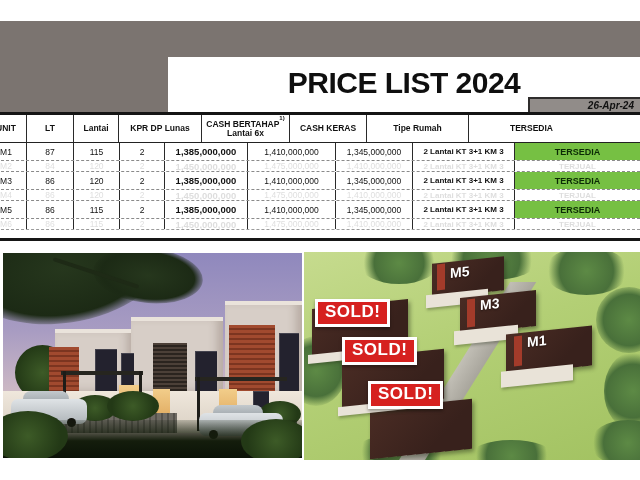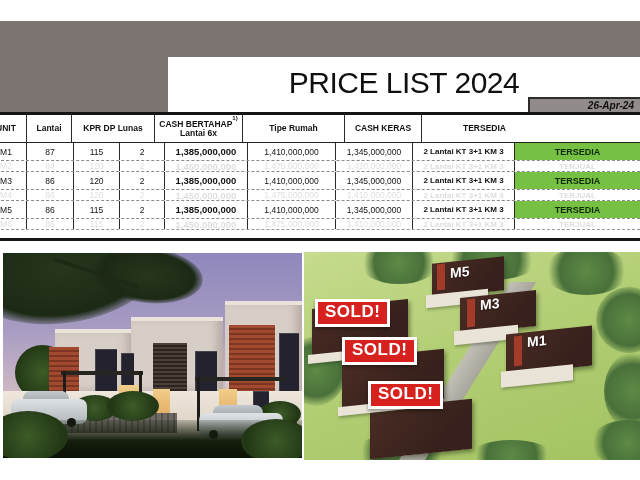--- a/index.html
+++ b/index.html
@@ -4,21 +4,21 @@
 <style>
   html,body{margin:0;padding:0;background:#fff;}
   #stage{position:relative;width:640px;height:480px;overflow:hidden;background:#fff;
          font-family:"Liberation Sans", sans-serif;}
   .abs{position:absolute;}
 
   
   #gray-band{left:0;top:21px;width:640px;height:91px;background:#7b7470;}
   #header-box{left:168px;top:57px;width:472px;height:55px;background:#ffffff;}
   #location-line{right:112px;top:56px;font-size:11px;font-weight:bold;color:#111;letter-spacing:.2px;}
-  #title-line{left:168px;top:66px;width:472px;text-align:center;font-size:30px;font-weight:normal;
+  #title-line{left:168px;top:66px;width:472px;text-align:center;font-size:30px;font-weight:bold;
               color:#0f0f0f;letter-spacing:-.5px;}
   #date-box{left:528px;top:97px;width:112px;height:15px;background:#918c89;
             border-top:2px solid #2f2d2c;border-left:2px solid #2f2d2c;box-sizing:border-box;
             display:flex;align-items:center;justify-content:flex-end;padding-right:6px;
             font-size:10px;font-weight:bold;font-style:italic;color:#101010;}
 
   
   #price-table{left:-14px;top:112px;width:654px;border-top:3px solid #141414;background:#fff;}
   .trow{display:flex;width:654px;box-sizing:border-box;}
   .cell{box-sizing:border-box;border-right:1px solid #2a2a2a;display:flex;align-items:center;
@@ -82,28 +82,29 @@
 <div id="stage">
 
   <div class="abs" id="gray-band"></div>
   <div class="abs" id="header-box"></div>
   <div class="abs" id="title-line">PRICE LIST 2024</div>
   <div class="abs" id="date-box">26-Apr-24</div>
 
   <div class="abs" id="price-table">
     <div class="trow" id="head-row">
       <div class="cell c-unit">UNIT</div>
+      <div class="cell c-lt">LT</div>
       <div class="cell c-lantai">Lantai</div>
       <div class="cell c-kpr">KPR DP Lunas</div>
       <div class="cell c-bert">
         <span><span>CASH BERTAHAP</span><span class="sup">1)</span></span>
         <span>Lantai 6x</span>
       </div>
+      <div class="cell c-keras">CASH KERAS</div>
       <div class="cell c-tipe">Tipe Rumah</div>
-      <div class="cell c-keras">CASH KERAS</div>
       <div class="cell c-status">TERSEDIA</div>
     </div>
 
     <div class="trow drow row-live">
       <div class="cell c-unit">M1</div>
       <div class="cell c-lt">87</div>
       <div class="cell c-lb">115</div>
       <div class="cell c-lantai">2</div>
       <div class="cell c-kpr">1,385,000,000</div>
       <div class="cell c-bert">1,410,000,000</div>

